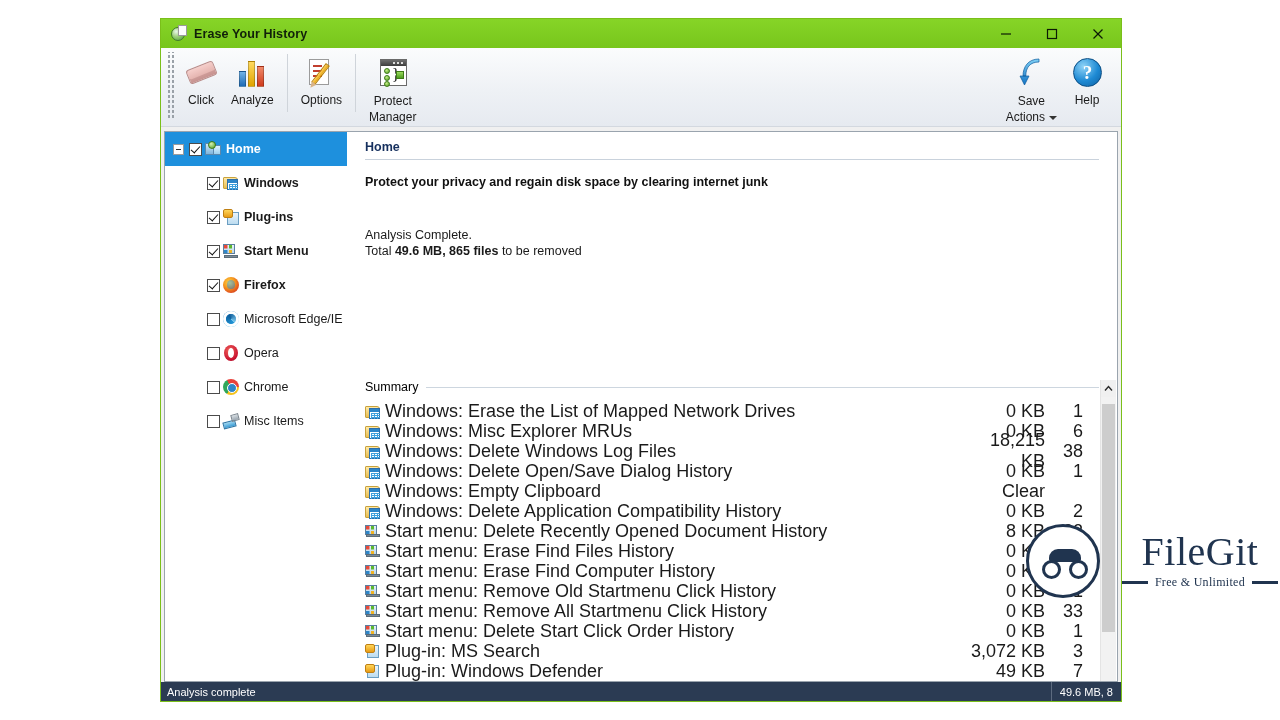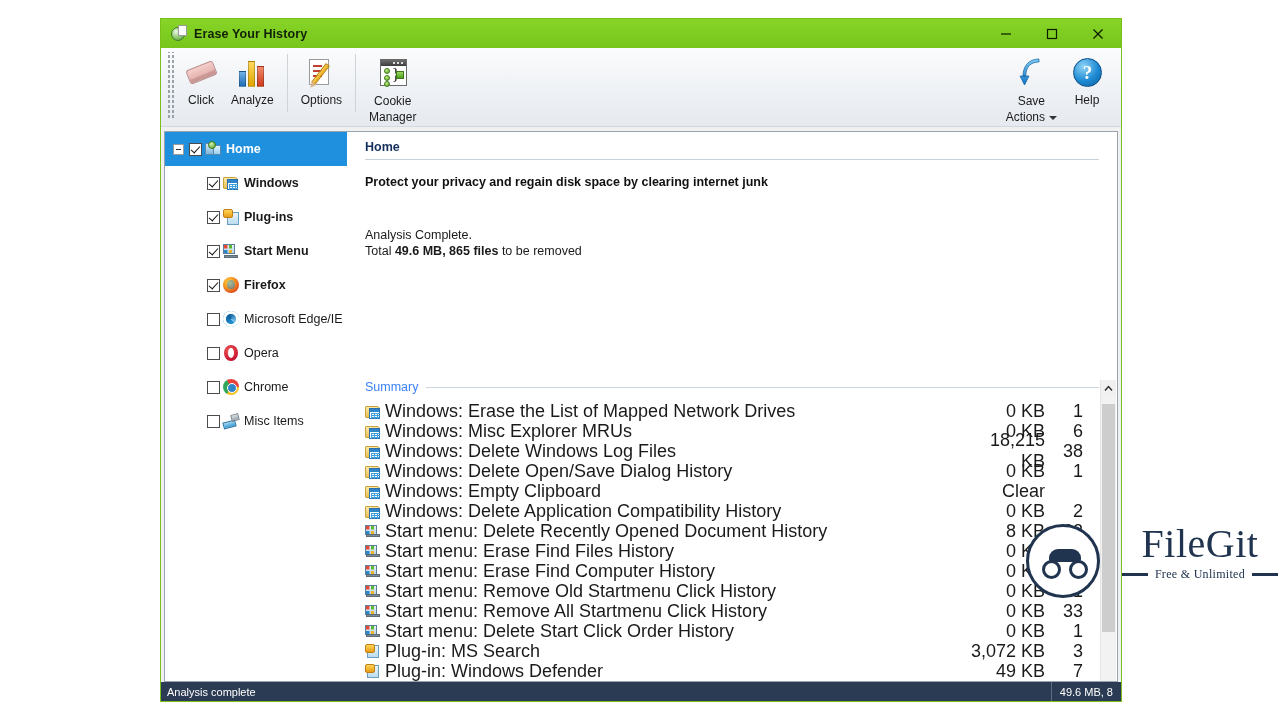--- a/index.html
+++ b/index.html
@@ -203,21 +203,21 @@
   }
   .pane-title { font-size:12.5px; font-weight:700; color:#16305e; padding:8px 0 5px 18px; }
   .pane-rule { height:1px; background:#c9d2dc; margin:0 18px 0 18px; }
   .headline { font-size:12.5px; font-weight:700; color:#111; padding:15px 0 0 18px; }
   .analysis { padding: 38px 0 0 18px; font-size:12.5px; color:#1a1a1a; line-height:16px;}
   .analysis .l2 { margin-top:0px; }
   .analysis b { font-weight:700; }
 
   .summary-wrap { position:absolute; left:0; right:0; top:248px; bottom:0; }
   .legend-row { display:flex; align-items:center; padding: 0 18px 0 18px; }
-  .legend-txt { font-size:12.5px; color:#3b82f6; white-space:nowrap; }
+  .legend-txt { font-size:12.5px; color:#000000; white-space:nowrap; }
   .legend-line { flex:1; height:1px; background:#cdd6df; margin-left:8px; }
 
   .list-scroll { position:absolute; left:0; right:0; top:18px; bottom:0; overflow:hidden; }
   .list-inner { padding: 3px 0 0 0; }
   .li {
     display:flex; align-items:center; height:20px; font-size:18px; color:#1a1a1a;
     padding-left: 18px; padding-right: 34px;
   }
   .li .li-ico { width:14px;height:14px;position:relative;flex:none;margin-right:6px; }
   .li .li-name { flex:1; white-space:nowrap; overflow:hidden; }
@@ -239,21 +239,21 @@
 
   
   .statusbar {
     height: 19px; flex:none; background:#2b3b53; color:#fff;
     display:flex; align-items:center; font-size:11px; position:relative;
   }
   .sb-left { padding-left:6px; }
   .sb-right { margin-left:auto; padding: 0 8px 0 8px; border-left:1px solid #5d6b7f; height:19px; display:flex;align-items:center; }
 
   
-  .wm { position:absolute; right:2px; bottom:10px; display:flex; z-index:5;gap:12px; }
+  .wm { position:absolute; right:2px; bottom:10px; display:flex; align-items:center; z-index:5;gap:12px; }
   .wm-logo {
     width:74px;height:74px;border-radius:50%;background:#fff;border:3px solid #20344f;
     position:relative; margin-right:10px;
   }
   .wm-bino { position:absolute; left:13px; top:22px; width:46px; height:30px; }
   .wm-bino .cap { position:absolute; left:7px; top:0; width:32px; height:13px; background:#20344f; border-radius:9px 9px 3px 3px;}
   .wm-bino .lens{ position:absolute; top:11px; width:19px;height:19px;border-radius:50%;border:3px solid #20344f;background:#fff;}
   .wm-bino .lens.l{left:0;} .wm-bino .lens.r{right:0;}
   .wm-text { display:flex; flex-direction:column; align-items:center; }
   .wm-title { font-family:"Liberation Serif", serif; font-size:40px; color:#20344f; line-height:40px; letter-spacing:.5px; }
@@ -338,21 +338,21 @@
             <span class="dot" style="right:3px"></span>
               <span class="dot" style="right:7px"></span>
               <span class="dot" style="right:11px"></span>
             <span class="g g1"></span>
               <span class="g g2"></span>
               <span class="g g3"></span>
             <span class="brace">}</span>
               <span class="sq"></span>
           </span>
         </span>
-        <span class="tb-label2">Cookie</span>
+        <span class="tb-label2">Protect</span>
         <span class="tb-label2">Manager</span>
       </div>
 
       <div class="tb-right">
         <div class="tb-btn more-actions">
           <span class="tb-ico">
             <svg class="ic-arrow" viewBox="0 0 26 30">
               <defs>
                   <linearGradient id="ag" x1="0" y1="0" x2="0" y2="1">
                 <stop offset="0" stop-color="#7fd0f5"></stop>

